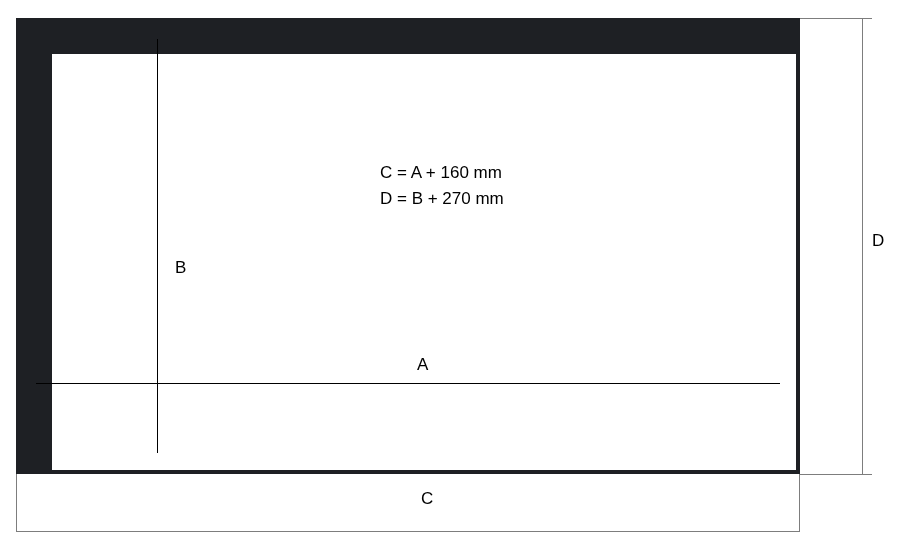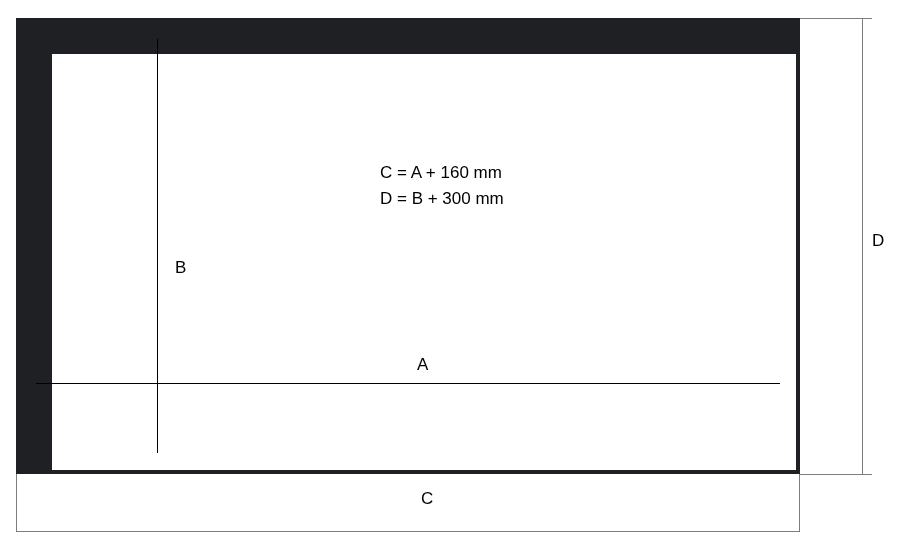--- a/index.html
+++ b/index.html
@@ -146,20 +146,20 @@
   <div class="guide guide-v guide-c-right"></div>
   <div class="guide guide-h guide-bottom-left"></div>
 
   <div class="frame">
     <div class="frame-inner"></div>
   </div>
 
   <div class="rule rule-v line-b"></div>
   <div class="rule rule-h line-a"></div>
 
-  <div class="label label-equations"><span>C = A + 160 mm</span><br><span>D = B + 300 mm</span></div>
+  <div class="label label-equations"><span>C = A + 160 mm</span><br><span>D = B + 270 mm</span></div>
 
   <div class="label label-b">B</div>
   <div class="label label-a">A</div>
   <div class="label label-d">D</div>
   <div class="label label-c-bottom">C</div>
 
 </div>
 
 </body></html>

